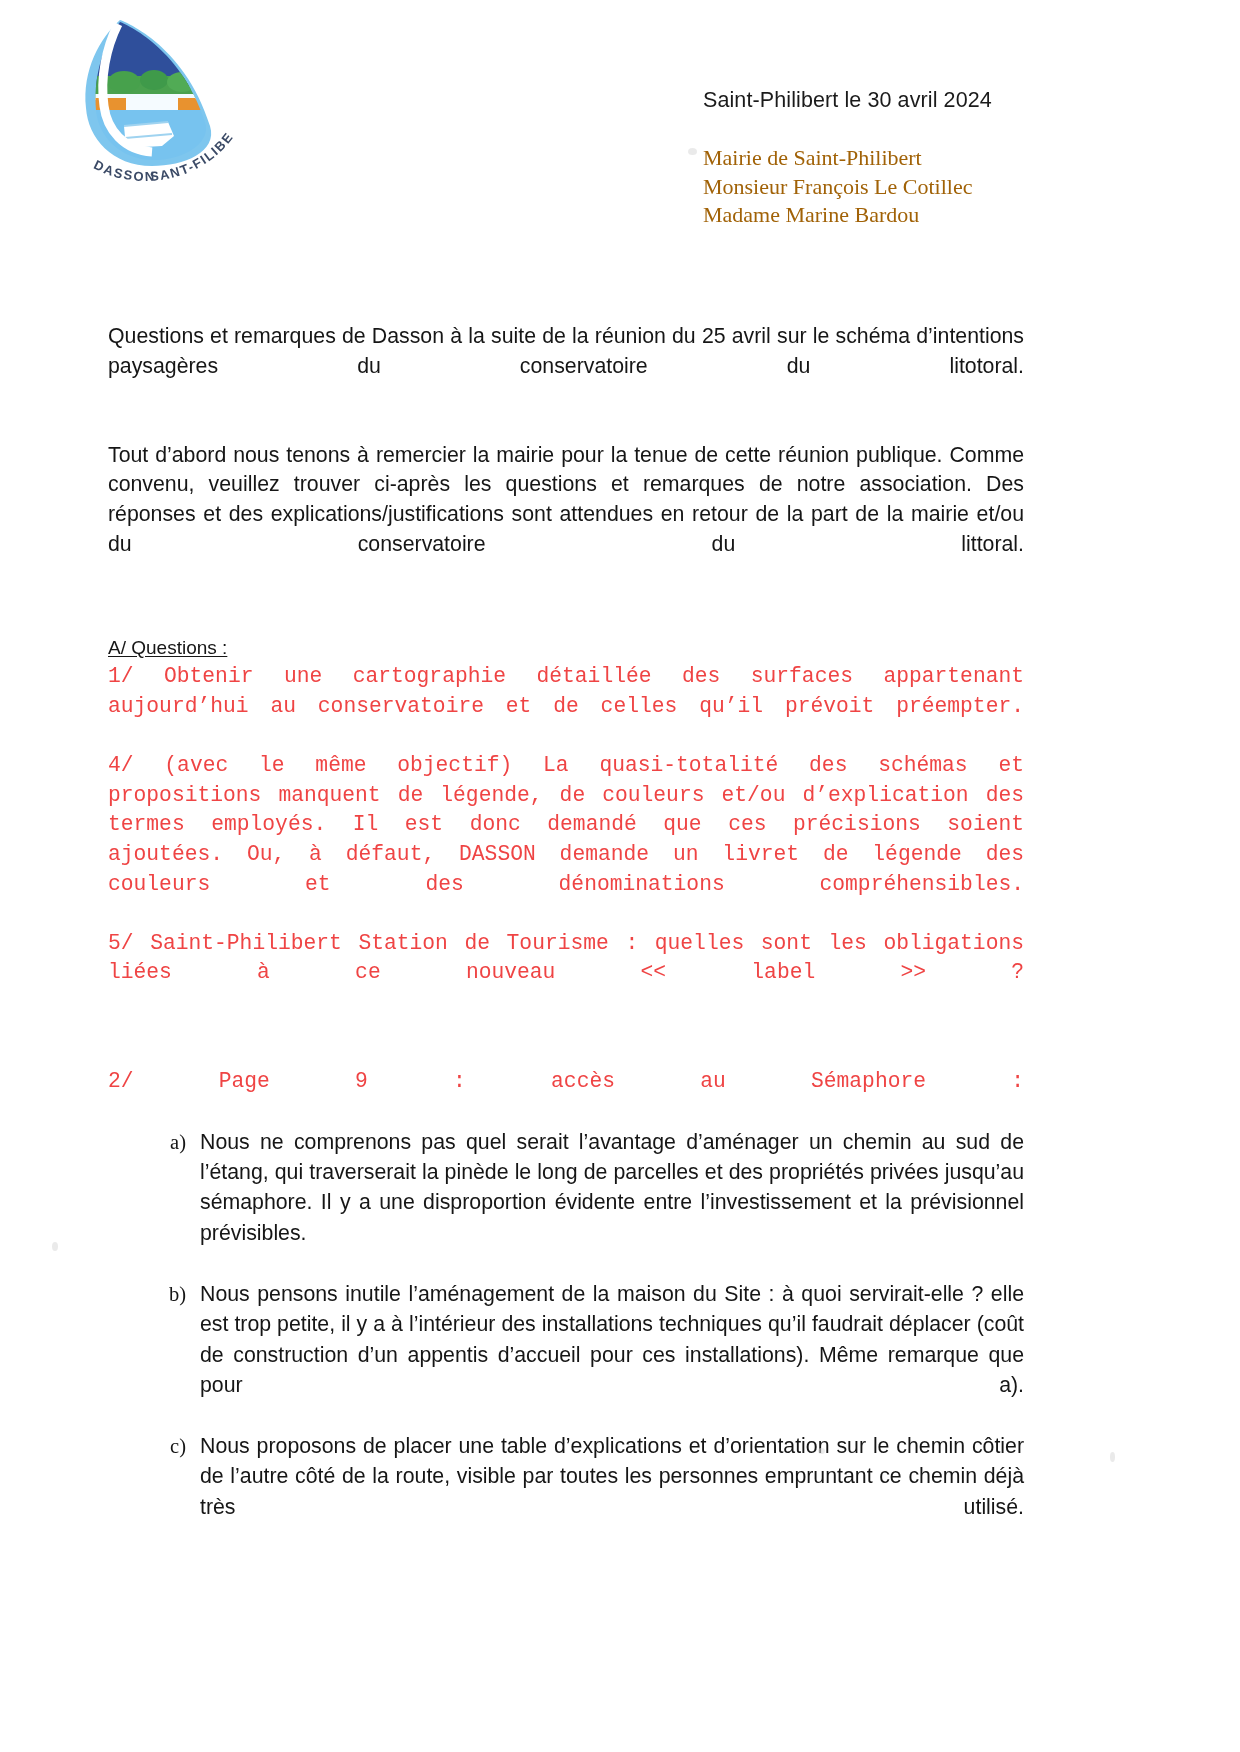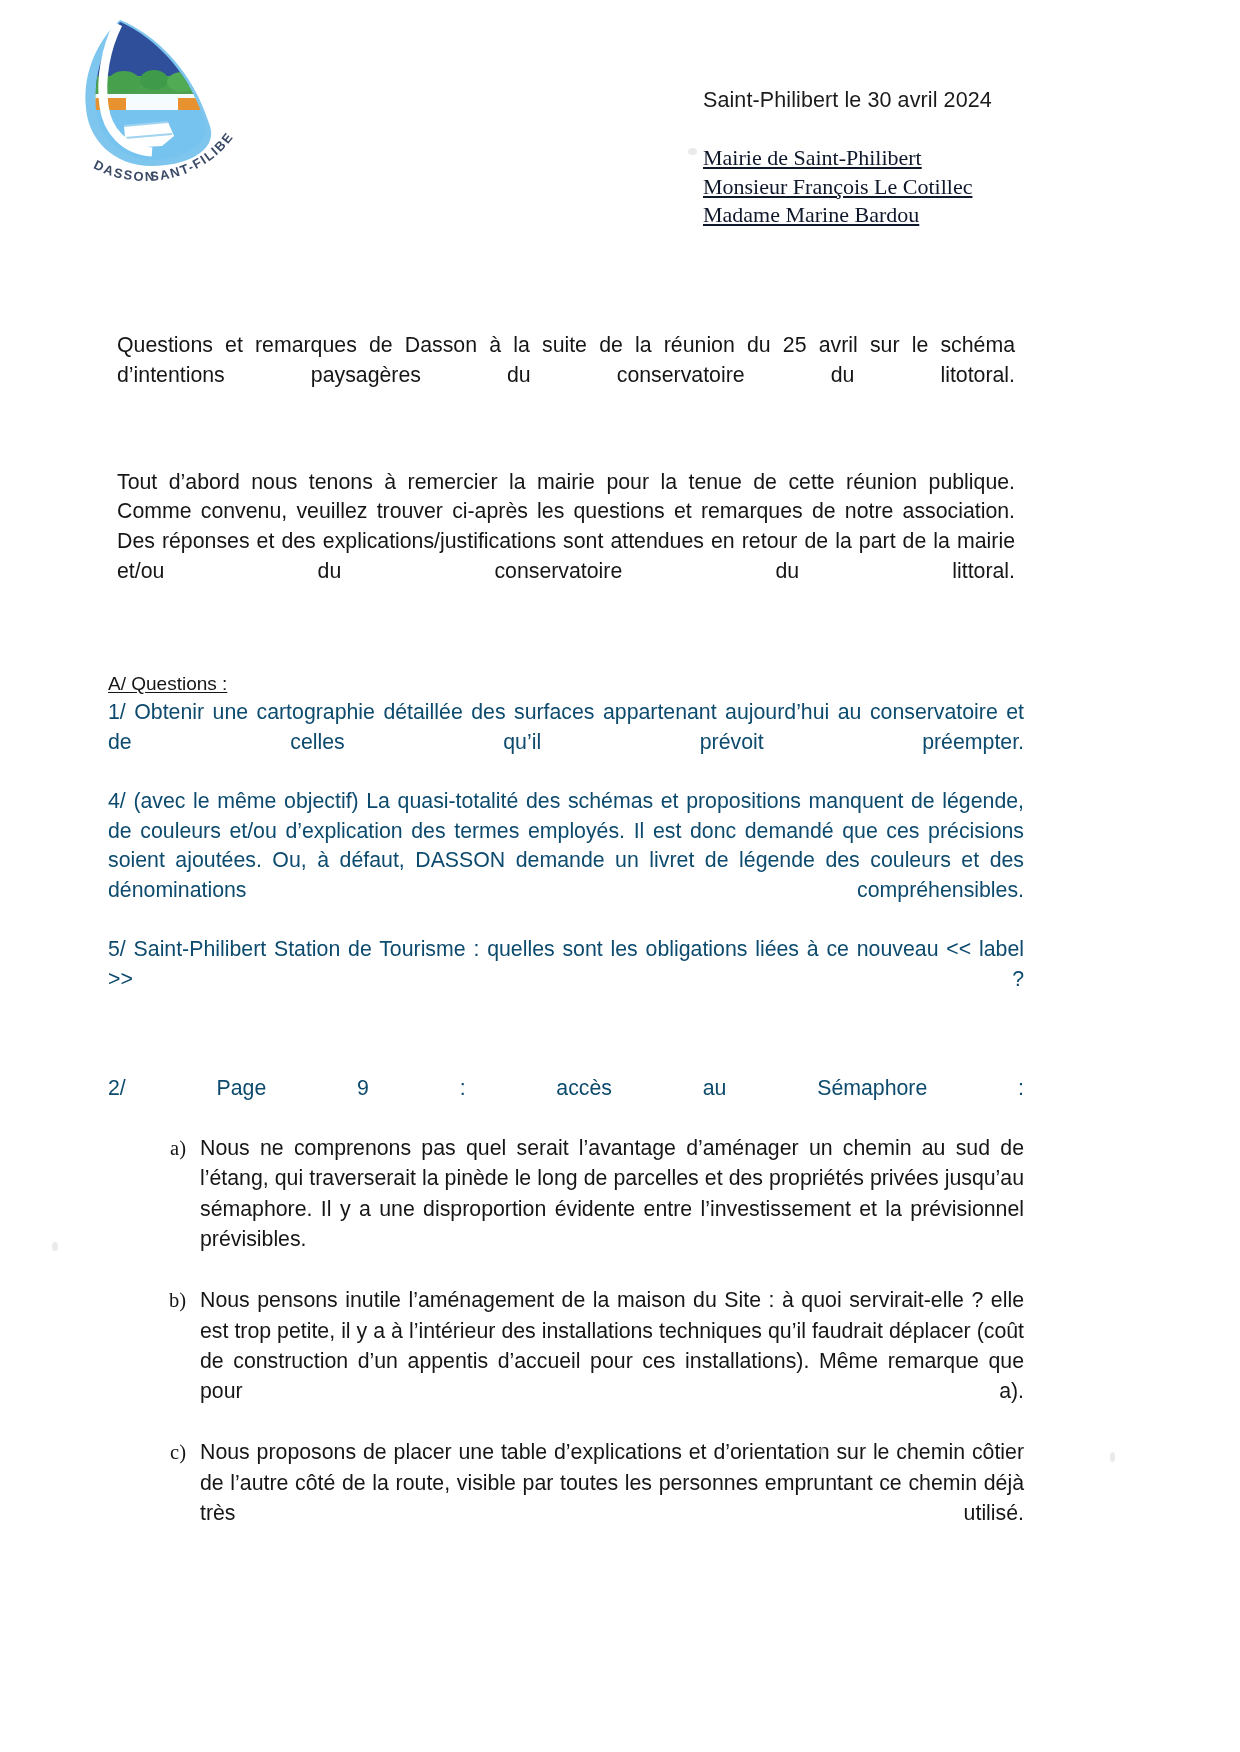--- a/index.html
+++ b/index.html
@@ -39,39 +39,38 @@
     white-space: nowrap;
     text-align: center;
   }
   .addr-block {
     position: absolute;
     left: 703px;
     top: 144px;
     font-family: "Liberation Serif", serif;
     font-size: 22px;
     line-height: 28.5px;
-    color: #0f172a;
+    color: #a16207;
     white-space: nowrap;
-    text-decoration: underline;
   }
   .addr-line { display: block; }
 
   
   .body-area {
     position: absolute;
     left: 108px;
     top: 322px;
     width: 916px;
   }
   .para {
     font-size: 21.3px;
     line-height: 29.6px;
     text-align: justify;
     text-justify: inter-word;
-    margin: 9px;
+    margin: 0;
     color: #161616;
     -webkit-hyphens: none;
     hyphens: none;
   }
   .gap-b { height: 30px; }
   .gap-c { height: 44px; }
   .gap-d { height: 50px; }
 
   .sec-head {
     font-size: 19px;
@@ -81,21 +80,22 @@
     margin: 0;
     color: #161616;
   }
 
   
   .num-item {
     font-size: 21.3px;
     line-height: 29.6px;
     text-align: justify;
     margin: 0;
-    color: #0c4a6e;
+    color: #ef4444;
+    font-family: Liberation Mono, monospace;
   }
   .num-item:last-child { text-align: justify; }
 
   
   .sub-list {
     margin: 0;
     padding: 0;
     list-style: none;
   }
   .sub-item {

